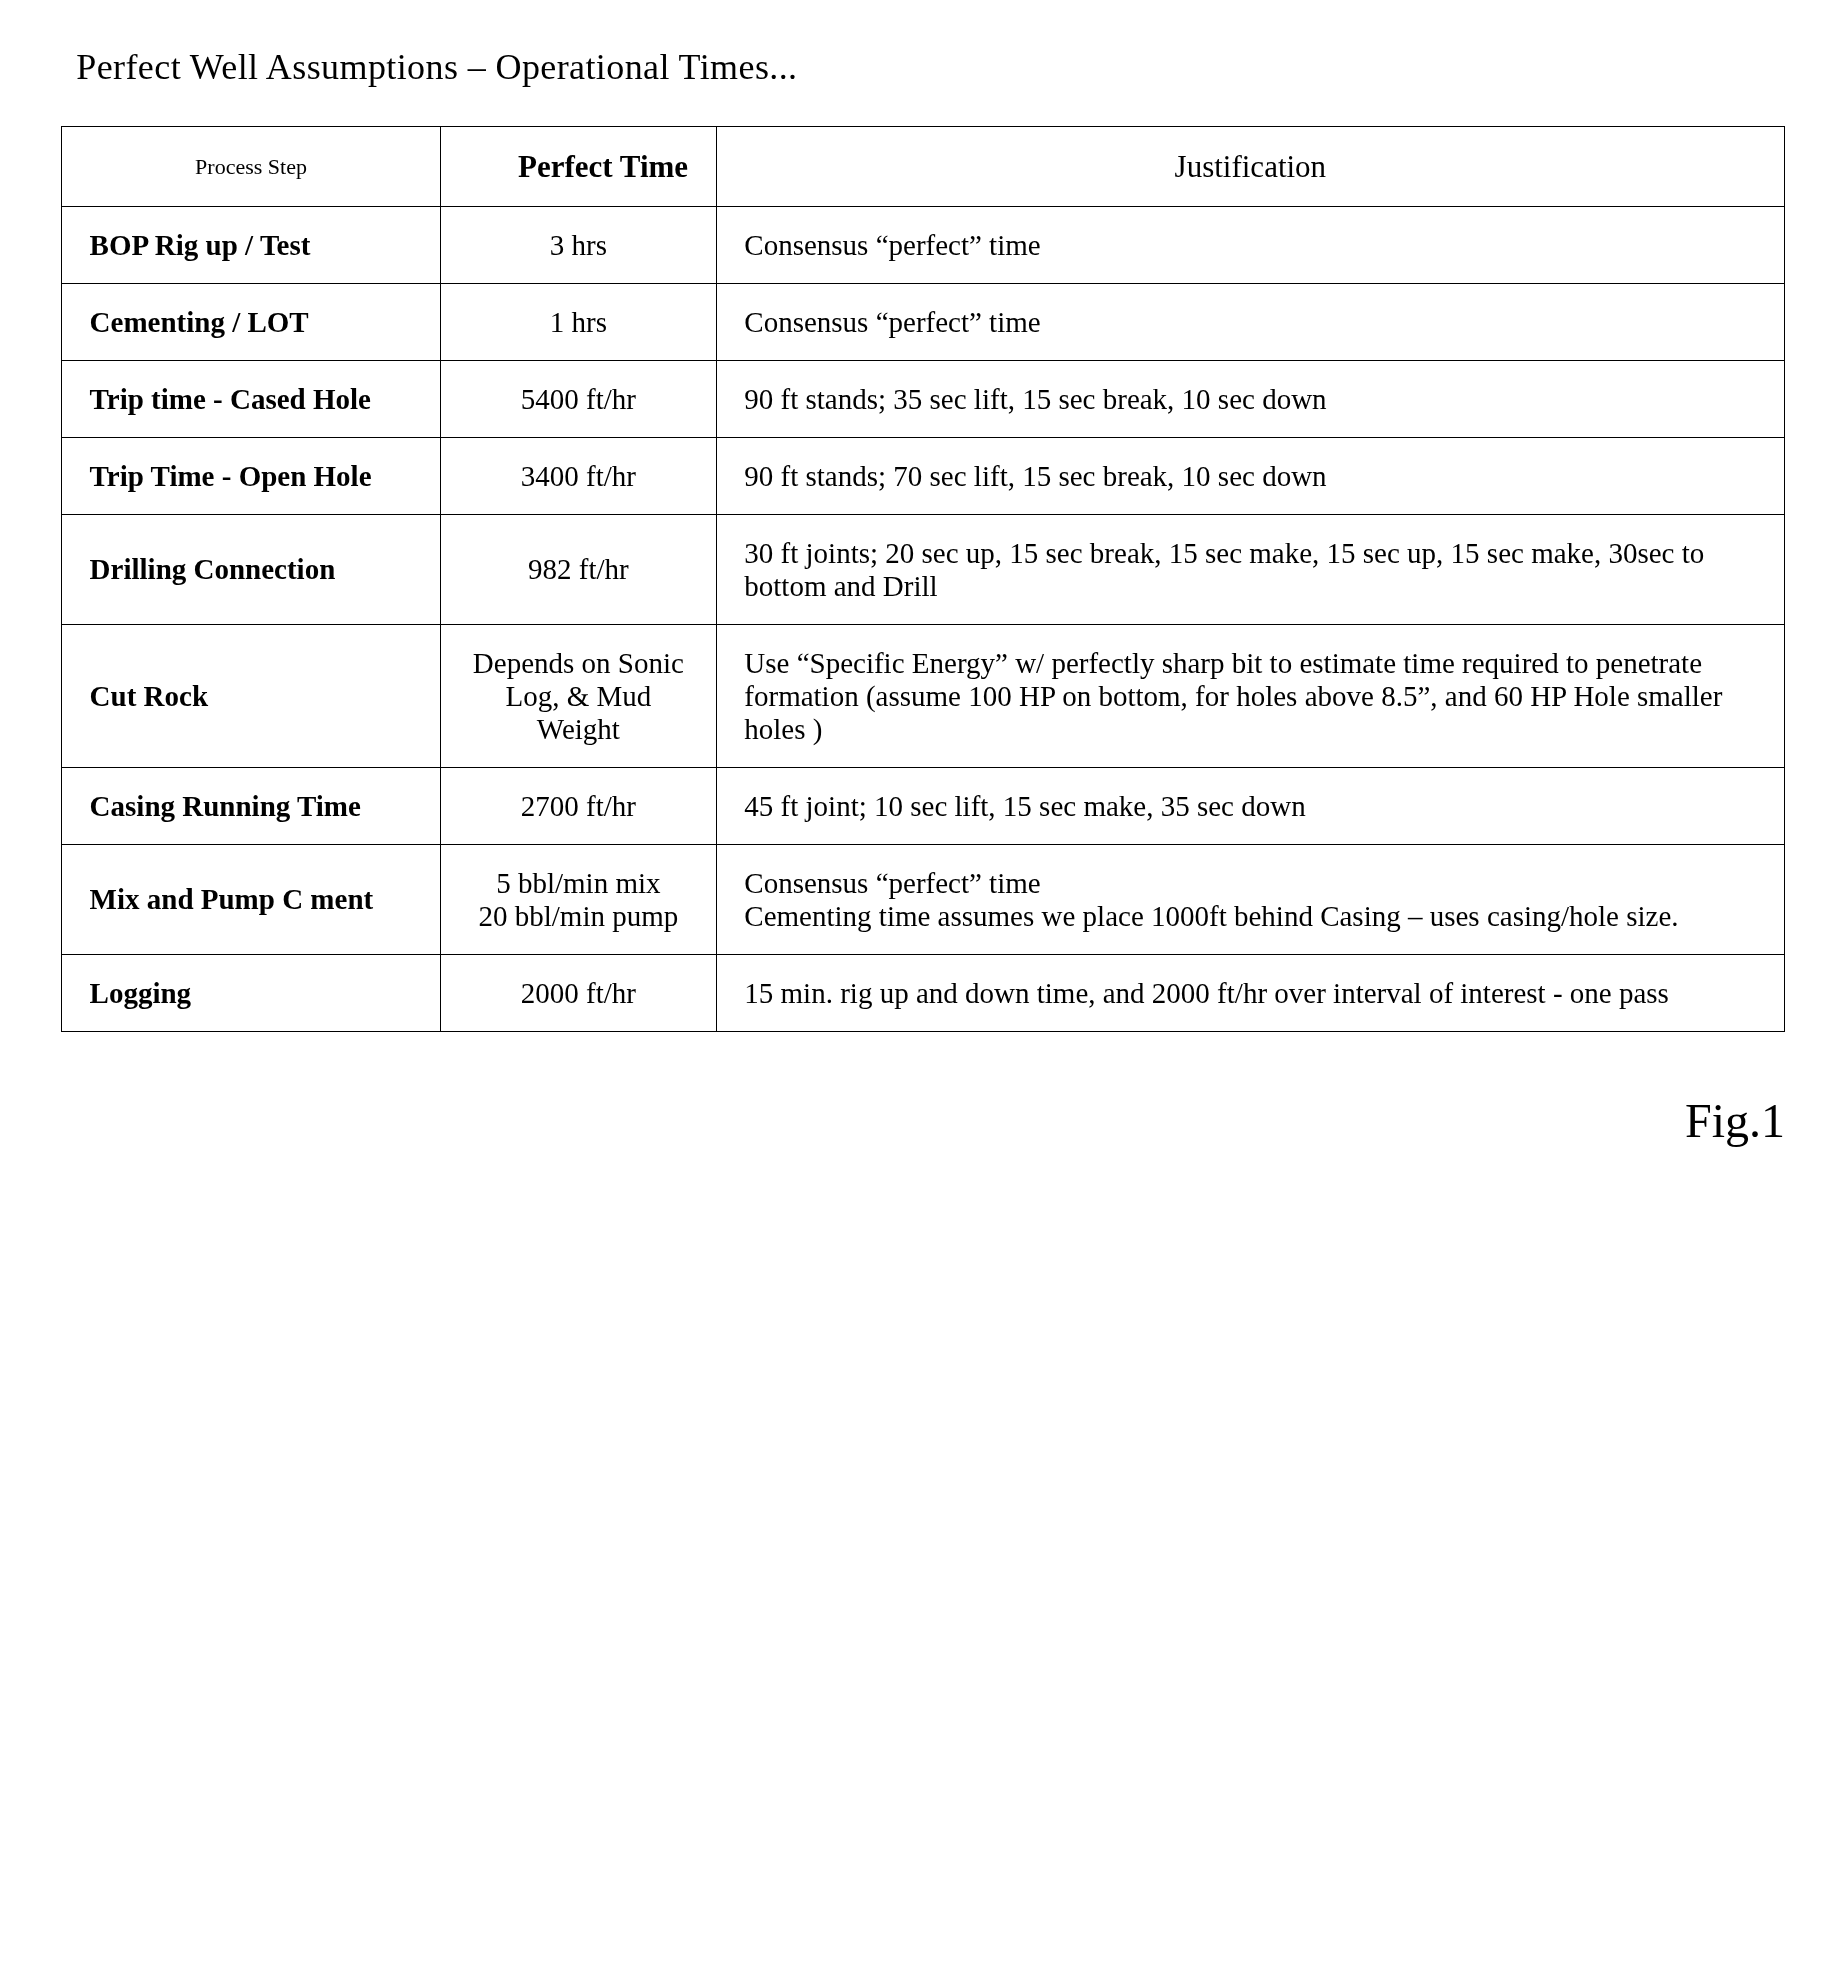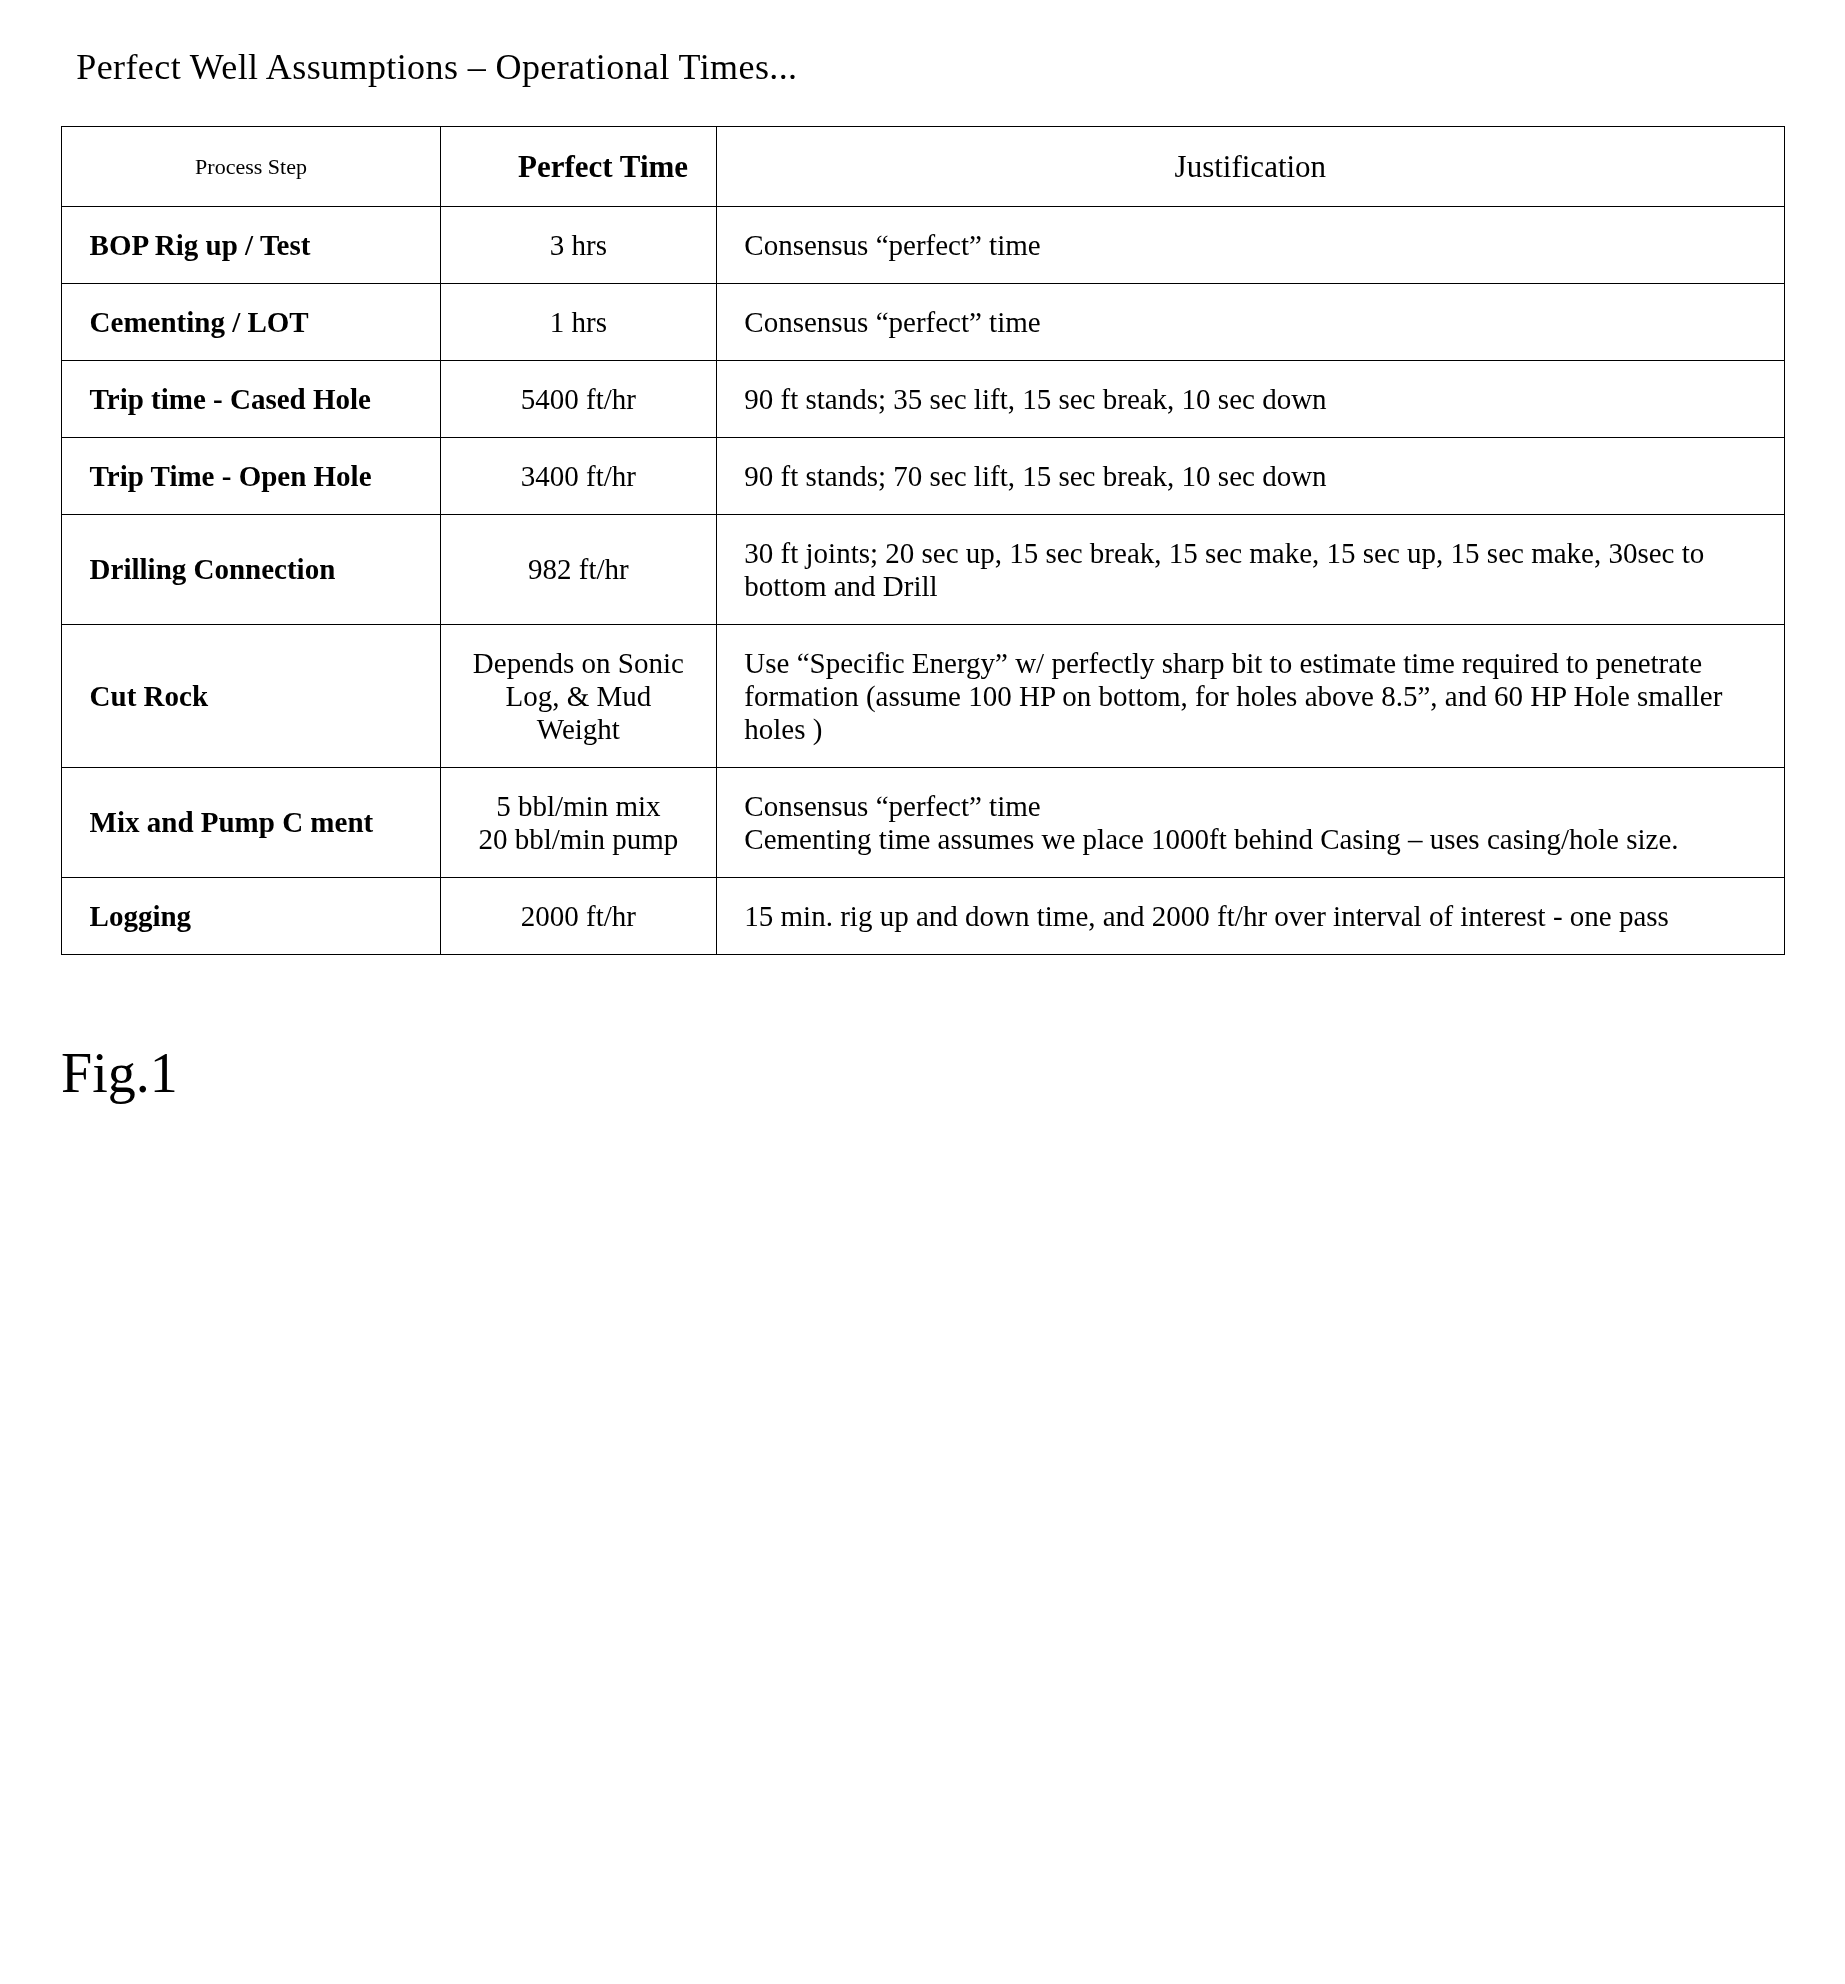--- a/index.html
+++ b/index.html
@@ -76,23 +76,23 @@
       font-size: 29px;
       vertical-align: middle;
     }
 
     .main-table tbody td.justification {
       font-size: 29px;
       vertical-align: middle;
     }
 
     .fig-caption {
-      text-align: left;
-      font-size: 56px;
-      margin-top: 86px;
+      text-align: right;
+      font-size: 48px;
+      margin-top: 61px;
     }
   </style>
 </head>
 <body>
 
 <h1 class="page-title">Perfect Well Assumptions – Operational Times...</h1>
 
 <table class="main-table">
   <thead>
     <tr>
@@ -126,20 +126,25 @@
         <td class="process-step">Drilling Connection</td>
         <td class="perfect-time" style="white-space: pre-line;">982 ft/hr</td>
         <td class="justification" style="white-space: pre-line;">30 ft joints; 20 sec up, 15 sec break, 15 sec make, 15 sec up, 15 sec make, 30sec to bottom and Drill</td>
       </tr>
       <tr>
         <td class="process-step">Cut Rock</td>
         <td class="perfect-time" style="white-space: pre-line;">Depends on Sonic Log, &amp; Mud Weight</td>
         <td class="justification" style="white-space: pre-line;">Use “Specific Energy” w/ perfectly sharp bit to estimate time required to penetrate formation (assume 100 HP on bottom, for holes above 8.5”, and 60 HP Hole smaller holes )</td>
       </tr>
       <tr>
+        <td class="process-step">Casing Running Time</td>
+        <td class="perfect-time" style="white-space: pre-line;">2700 ft/hr</td>
+        <td class="justification" style="white-space: pre-line;">45 ft joint; 10 sec lift, 15 sec make, 35 sec down</td>
+      </tr>
+      <tr>
         <td class="process-step">Mix and Pump C&nbsp;ment</td>
         <td class="perfect-time" style="white-space: pre-line;">5 bbl/min mix
 20 bbl/min pump</td>
         <td class="justification" style="white-space: pre-line;">Consensus “perfect” time
 Cementing time assumes we place 1000ft behind Casing – uses casing/hole size.</td>
       </tr>
       <tr>
         <td class="process-step">Logging</td>
         <td class="perfect-time" style="white-space: pre-line;">2000 ft/hr</td>
         <td class="justification" style="white-space: pre-line;">15 min. rig up and down time, and 2000 ft/hr over interval of interest - one pass</td>

